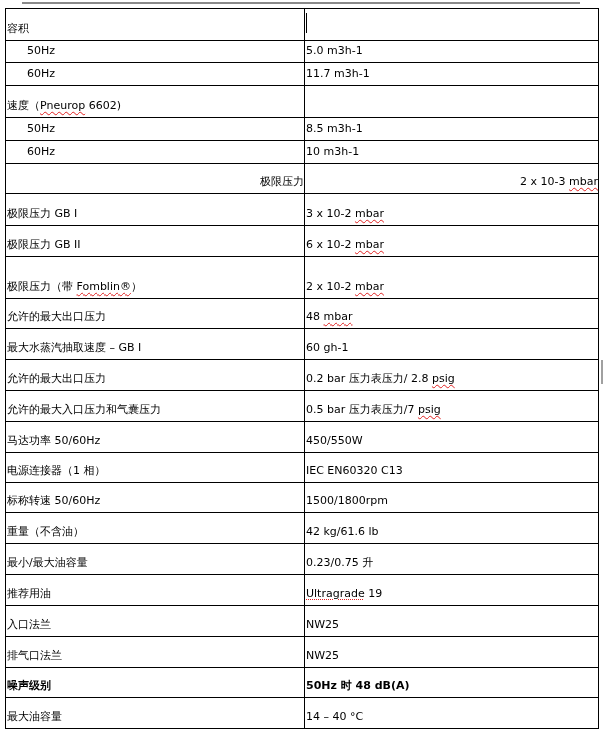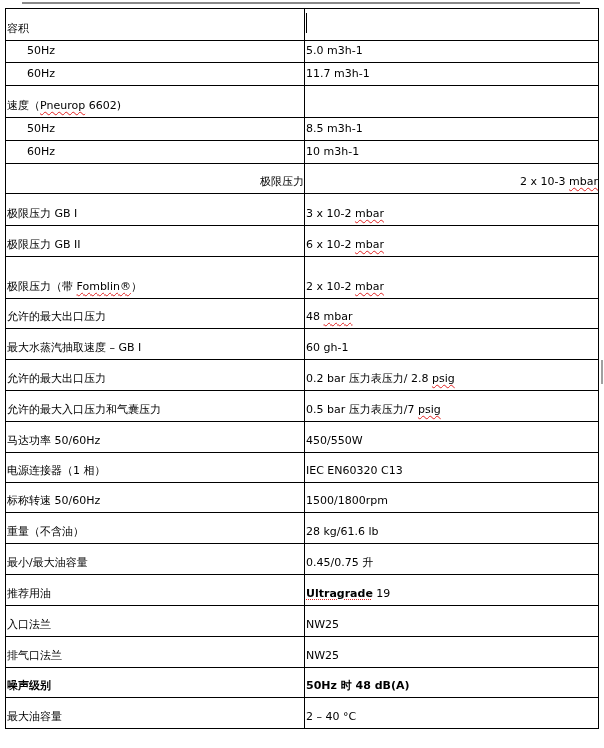--- a/index.html
+++ b/index.html
@@ -63,21 +63,20 @@
   }
   .spell {
     text-decoration: underline wavy #e02020;
     text-decoration-thickness: 1px;
     text-underline-offset: 2px;
   }
   .spell-dotted {
     text-decoration: underline dotted #e02020;
     text-decoration-thickness: 1px;
     text-underline-offset: 2px;
-    font-weight: bold;
   }
   .caret {
     display: inline-block;
     width: 1px;
     height: 20px;
     background: #000;
     vertical-align: middle;
   }
   .value-top {
     vertical-align: top !important;
@@ -154,40 +153,40 @@
       <tr style="height: 30px;">
         <td class="label-cell"><span class="cell-text">电源连接器（1 相）</span></td>
         <td class="value-cell"><span class="cell-text">IEC EN60320 C13</span></td>
       </tr>
       <tr style="height: 30px;">
         <td class="label-cell"><span class="cell-text">标称转速 50/60Hz</span></td>
         <td class="value-cell"><span class="cell-text">1500/1800rpm</span></td>
       </tr>
       <tr style="height: 31px;">
         <td class="label-cell"><span class="cell-text">重量（不含油）</span></td>
-        <td class="value-cell"><span class="cell-text">28 kg/61.6 lb</span></td>
+        <td class="value-cell"><span class="cell-text">42 kg/61.6 lb</span></td>
       </tr>
       <tr style="height: 31px;">
         <td class="label-cell"><span class="cell-text">最小/最大油容量</span></td>
-        <td class="value-cell"><span class="cell-text">0.45/0.75 升</span></td>
+        <td class="value-cell"><span class="cell-text">0.23/0.75 升</span></td>
       </tr>
       <tr style="height: 31px;">
         <td class="label-cell"><span class="cell-text">推荐用油</span></td>
         <td class="value-cell"><span class="cell-text"><span class="spell-dotted">Ultragrade</span><span> 19</span></span></td>
       </tr>
       <tr style="height: 31px;">
         <td class="label-cell"><span class="cell-text">入口法兰</span></td>
         <td class="value-cell"><span class="cell-text">NW25</span></td>
       </tr>
       <tr style="height: 31px;">
         <td class="label-cell"><span class="cell-text">排气口法兰</span></td>
         <td class="value-cell"><span class="cell-text">NW25</span></td>
       </tr>
       <tr style="height: 30px; font-weight: bold;">
         <td class="label-cell"><span class="cell-text">噪声级别</span></td>
         <td class="value-cell"><span class="cell-text">50Hz 时 48 dB(A)</span></td>
       </tr>
       <tr style="height: 31px;">
         <td class="label-cell"><span class="cell-text">最大油容量</span></td>
-        <td class="value-cell"><span class="cell-text">2 – 40 °C</span></td>
+        <td class="value-cell"><span class="cell-text">14 – 40 °C</span></td>
       </tr>
     </tbody>
 </table>
 
 </body></html>

